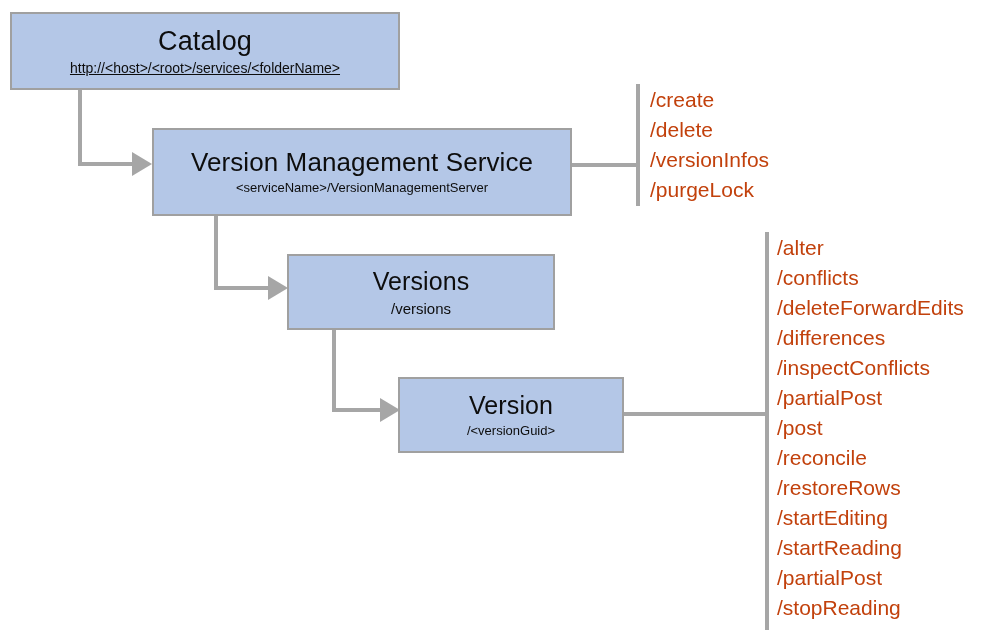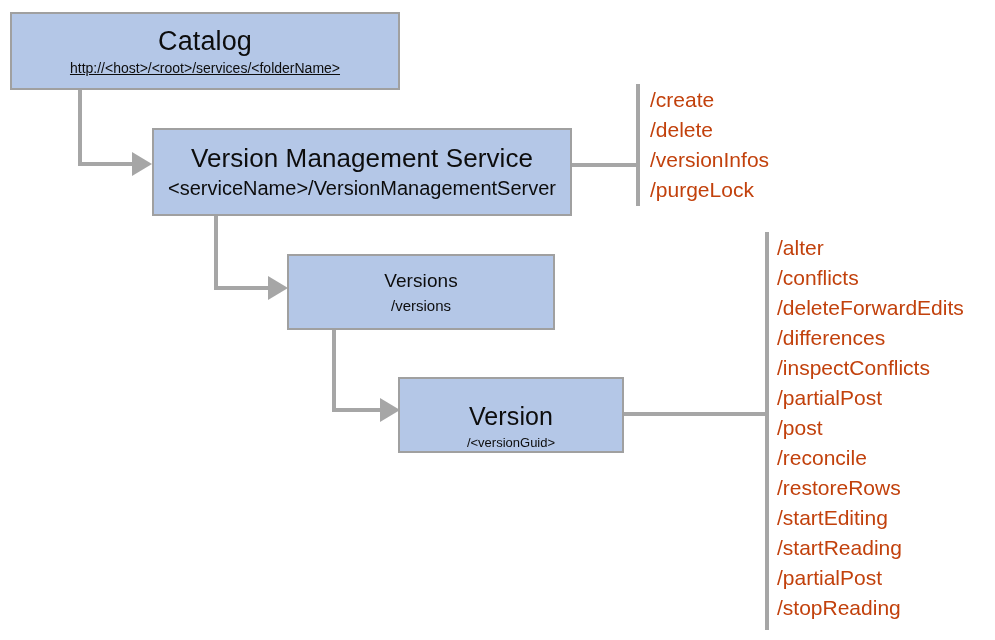--- a/index.html
+++ b/index.html
@@ -46,27 +46,27 @@
     margin-top: 5px;
     white-space: nowrap;
   }
 
   #node-catalog     { left: 10px;  top: 12px;  width: 390px; height: 78px; }
   #node-catalog .title    { font-size: 27px; }
   #node-catalog .subtitle { font-size: 14px; margin-top: 3px; text-decoration: underline; }
 
   #node-vms         { left: 152px; top: 128px; width: 420px; height: 88px; }
   #node-vms .title        { font-size: 26px; }
-  #node-vms .subtitle     { font-size: 20px; margin-top: 4px; }
+  #node-vms .subtitle     { font-size: 13px; margin-top: 4px; }
 
   #node-versions    { left: 287px; top: 254px; width: 268px; height: 76px; }
-  #node-versions .title   { font-size: 19px; }
+  #node-versions .title   { font-size: 25px; }
   #node-versions .subtitle{ font-size: 15px; margin-top: 5px; }
 
-  #node-version     { left: 398px; top: 377px; width: 226px; height: 76px; justify-content: flex-end; }
+  #node-version     { left: 398px; top: 377px; width: 226px; height: 76px; }
   #node-version .title    { font-size: 25px; }
   #node-version .subtitle { font-size: 13px; margin-top: 5px; }
 
   
   .seg {
     position: absolute;
     background: #a6a6a6;
   }
   .seg.v { width: 4px; }
   .seg.h { height: 4px; }

